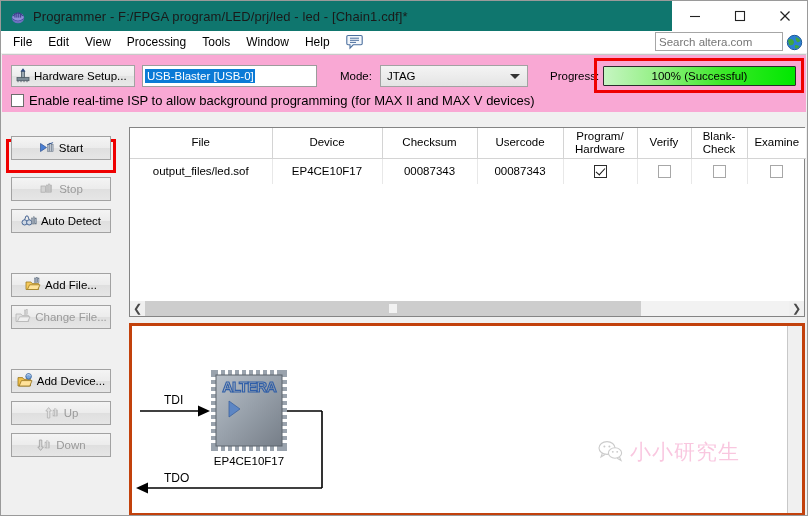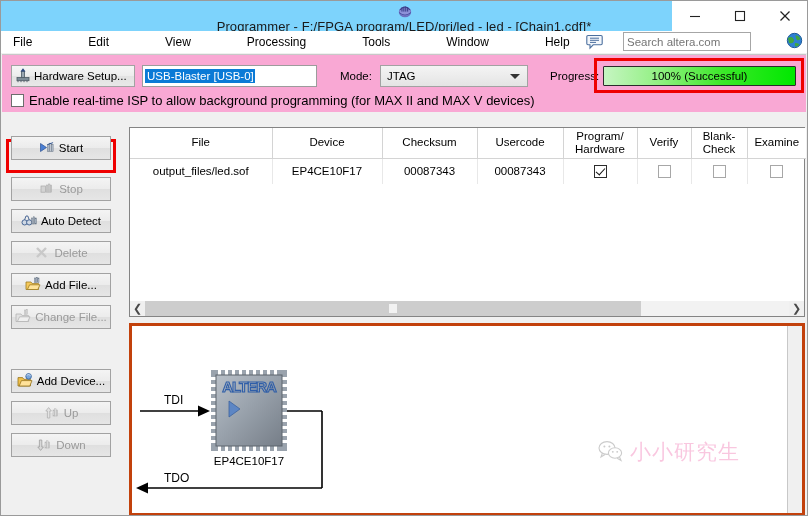--- a/index.html
+++ b/index.html
@@ -17,22 +17,22 @@
     width: 808px; height: 516px;
     background: #f0f0f0;
     border: 1px solid #9a9a9a;
     overflow: hidden;
   }
 
   
   .titlebar {
     position: absolute; left: 0; top: 0;
     width: 806px; height: 30px;
-    background: #7dd3fc;
-    display: flex; align-items: center; flex-direction: column;
+    background: #0f766e;
+    display: flex; align-items: center;
   }
   .app-icon {
     width: 18px; height: 18px;
     margin-left: 8px; margin-right: 6px;
     flex: 0 0 auto;
     position: relative;
   }
   .title-text {
     font-size: 13px;
     color: #1a1a1a;
@@ -55,28 +55,27 @@
     position: absolute; left: 0; top: 30px;
     width: 806px; height: 22px;
     background: #ffffff;
     display: flex; align-items: center;
   }
   .menu-item {
     padding: 2px 8px;
     font-size: 12px;
     color: #000;
     white-space: nowrap;
-    margin-left: 40px;
   }
   .menu-item:first-child { margin-left: 4px; }
   .feedback-icon { margin-left: 8px; width: 18px; height: 16px; }
 
   .search-wrap {
     position: absolute; right: 4px; top: 31px;
-    display: flex; align-items: flex-start; gap: 32px;
+    display: flex; align-items: flex-end;
   }
   .search-box {
     width: 128px; height: 19px;
     border: 1px solid #a6a6a6;
     background: #fff;
     font-size: 11.5px;
     color: #555;
     padding: 0 3px;
     line-height: 17px;
     outline: none;
@@ -455,29 +454,20 @@
           <circle cx="8.2" cy="9.4" r="2.6" fill="#cfd8e4" stroke="#3a5a8c" stroke-width="0.9"></circle>
           <path d="M3.6 6.8 L5 3 H6.8 L8.2 6.8" fill="none" stroke="#3a5a8c" stroke-width="0.9"></path>
           <rect x="10.6" y="5" width="1.3" height="6" fill="#b9c4d2" stroke="#5c6b7c" stroke-width="0.5"></rect>
           <rect x="12.3" y="3.8" width="1.3" height="7.2" fill="#d0d8e2" stroke="#5c6b7c" stroke-width="0.5"></rect>
           <rect x="14" y="5" width="1.3" height="6" fill="#b9c4d2" stroke="#5c6b7c" stroke-width="0.5"></rect>
         </svg>
       </span>
       <span>Auto Detect</span>
     </div>
 
-    <div class="sidebtn disabled" style="top:127px">
-      <span class="bico">
-        <svg width="16" height="16" viewBox="0 0 16 16">
-          <line x1="3" y1="3" x2="12" y2="12" stroke="#c9c9c9" stroke-width="2.4"></line>
-          <line x1="12" y1="3" x2="3" y2="12" stroke="#c9c9c9" stroke-width="2.4"></line>
-        </svg>
-      </span>
-      <span>Delete</span>
-    </div>
 
     <div class="sidebtn" style="top:159px">
       <span class="bico">
         <svg width="16" height="16" viewBox="0 0 16 16">
           <path d="M1 12.5 V5 H6 L7.2 6.6 H13.6 V12.5 Z" fill="#f6c95b" stroke="#9c7b22" stroke-width="0.8"></path>
           <path d="M2.4 12.5 L4.6 7.8 H15 L12.8 12.5 Z" fill="#ffe49a" stroke="#9c7b22" stroke-width="0.8"></path>
           <rect x="9.6" y="1" width="1.2" height="4.6" fill="#b9c4d2" stroke="#5c6b7c" stroke-width="0.5"></rect>
           <rect x="11.2" y="0.4" width="1.2" height="5.2" fill="#d0d8e2" stroke="#5c6b7c" stroke-width="0.5"></rect>
           <rect x="12.8" y="1" width="1.2" height="4.6" fill="#b9c4d2" stroke="#5c6b7c" stroke-width="0.5"></rect>
         </svg>

